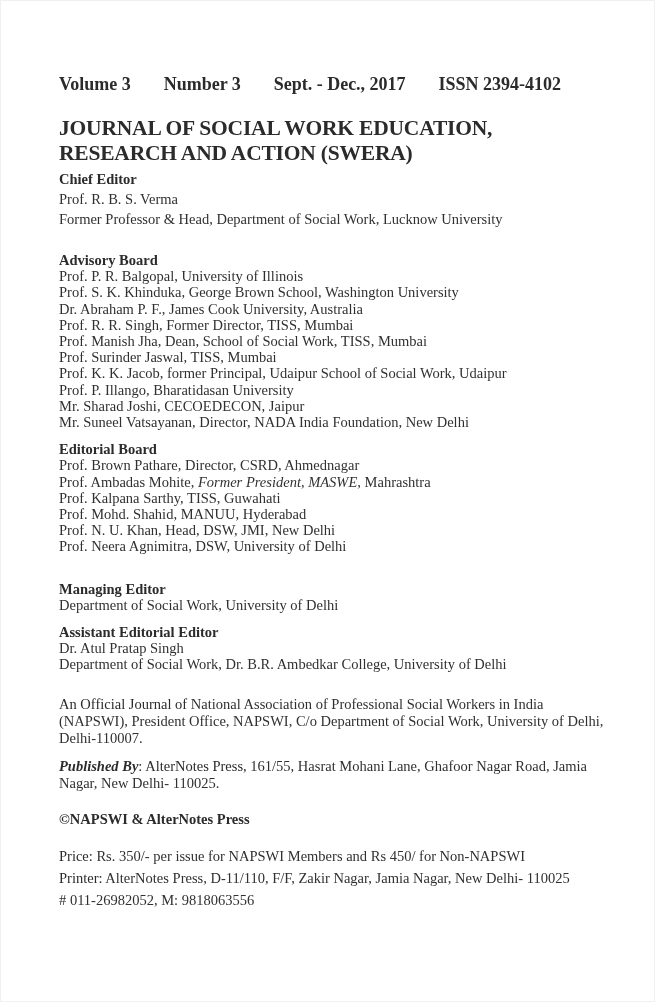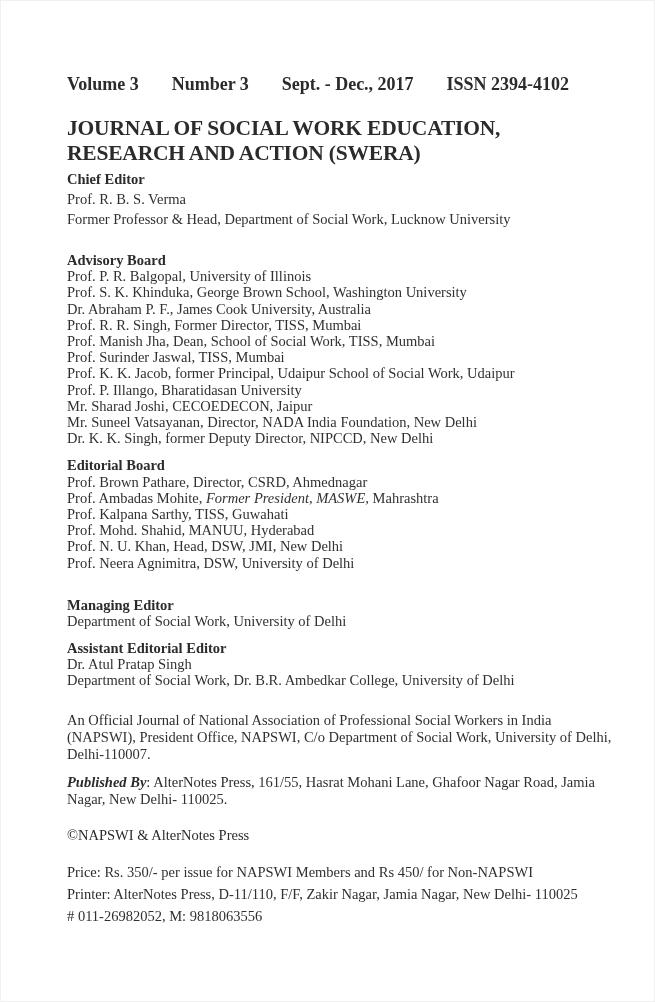--- a/index.html
+++ b/index.html
@@ -10,21 +10,20 @@
     background: #ffffff;
     color: #303030;
     font-family: "Liberation Serif", serif;
     overflow: hidden;
     box-sizing: border-box;
     border: 1px solid #f0f0f0;
   }
   .content {
     padding: 73px 47px 0 58px;
     font-size: 14.5px;
-    margin-left: 8px;
   }
   .masthead {
     display: flex;
     justify-content: space-between;
     width: 502px;
     font-weight: bold;
     font-size: 18px;
     line-height: 20px;
     color: #2b2b2b;
   }
@@ -38,21 +37,21 @@
     color: #2b2b2b;
   }
   .sec-heading { font-weight: bold; color: #2b2b2b; }
   .chief      { margin-top: 3px;  line-height: 20px; }
   .advisory   { margin-top: 23px; line-height: 16.2px; }
   .editorial  { margin-top: 11px; line-height: 16.2px; }
   .managing   { margin-top: 26px; line-height: 16px; }
   .assistant  { margin-top: 11px; line-height: 16px; }
   .para-official  { margin-top: 24px; line-height: 17px; width: 550px; }
   .para-published { margin-top: 11px; line-height: 17px; width: 550px; }
-  .copyright  { margin-top: 19px; line-height: 17px; font-weight: normal; color: #2b2b2b; }
+  .copyright  { margin-top: 19px; line-height: 17px; font-weight: bold; color: #2b2b2b; }
   .pricing    { margin-top: 17px; line-height: 22px; }
   .bold   { font-weight: normal; color: #2b2b2b; }
   .bolditalic { font-weight: bold; font-style: italic; color: #2b2b2b; }
   .italic { font-style: italic; }
   .nowrap { white-space: nowrap; }
 </style>
 </head>
 <body>
 
 <div class="page">
@@ -78,21 +77,20 @@
       <div>Prof. P. R. Balgopal, University of Illinois</div>
       <div>Prof. S. K. Khinduka, George Brown School, Washington University</div>
       <div>Dr. Abraham P. F., James Cook University, Australia</div>
       <div>Prof. R. R. Singh, Former Director, TISS, Mumbai</div>
       <div>Prof. Manish Jha, Dean, School of Social Work, TISS, Mumbai</div>
       <div>Prof. Surinder Jaswal, TISS, Mumbai</div>
       <div>Prof. K. K. Jacob, former Principal, Udaipur School of Social Work, Udaipur</div>
       <div>Prof. P. Illango, Bharatidasan University</div>
       <div>Mr. Sharad Joshi, CECOEDECON, Jaipur</div>
       <div>Mr. Suneel Vatsayanan, Director, NADA India Foundation, New Delhi</div>
-      <div>Dr. K. K. Singh, former Deputy Director, NIPCCD, New Delhi</div>
     </div>
 
     <div class="editorial">
       <div class="sec-heading">Editorial Board</div>
       <div>Prof. Brown Pathare, Director, CSRD, Ahmednagar</div>
       <div><span>Prof. Ambadas Mohite, </span><span class="italic">Former President, MASWE,</span><span> Mahrashtra</span></div>
       <div>Prof. Kalpana Sarthy, TISS, Guwahati</div>
       <div>Prof. Mohd. Shahid, MANUU, Hyderabad</div>
       <div>Prof. N. U. Khan, Head, DSW, JMI, New Delhi</div>
       <div>Prof. Neera Agnimitra, DSW, University of Delhi</div>

